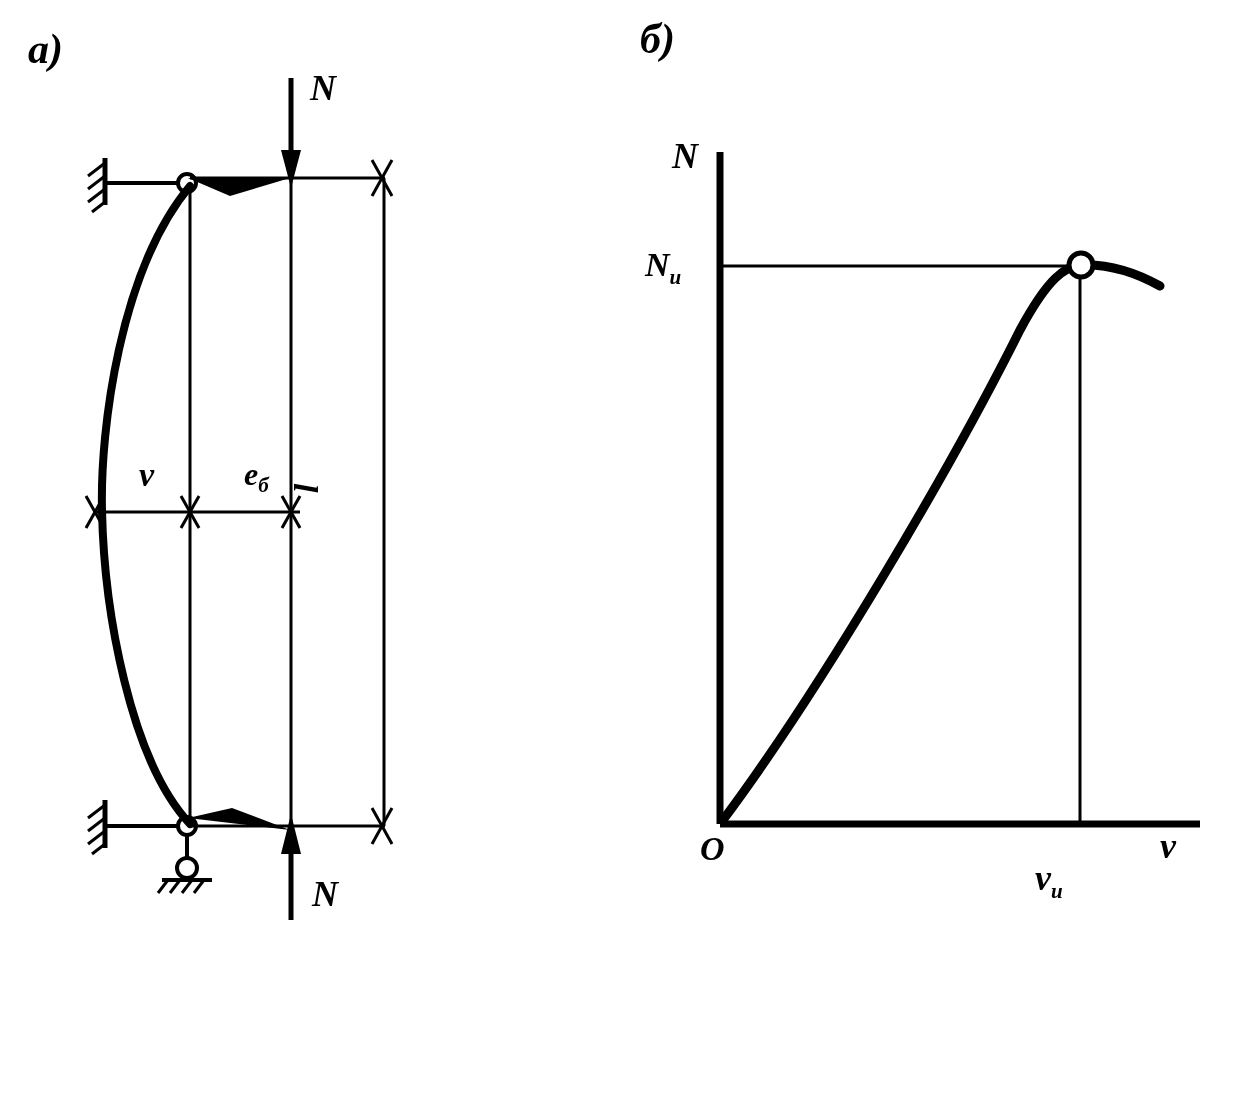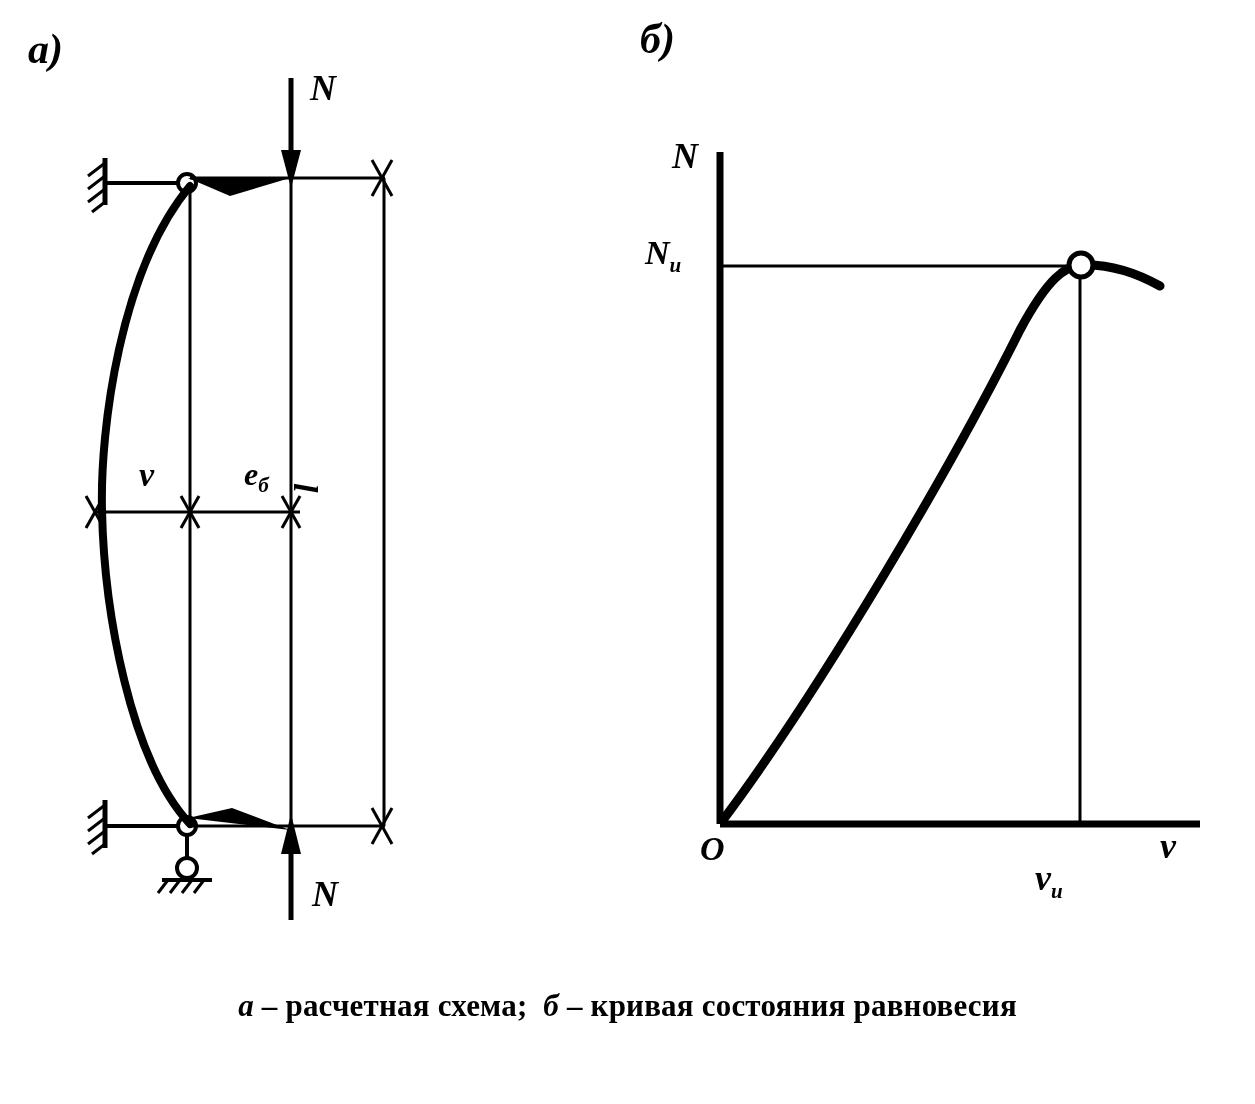--- a/index.html
+++ b/index.html
@@ -48,21 +48,21 @@
     font-style: italic;
   }
 
   #label-N-top   { left: 310px; top: 70px;  font-size: 36px; }
   #label-N-bot   { left: 312px; top: 876px; font-size: 36px; }
   #label-v-a     { left: 139px; top: 458px; font-size: 34px; }
   #label-eb      { left: 212px; top: 458px; font-size: 32px; margin-left: 32px; }
   #label-l       { left: 322px; top: 483px; font-size: 34px; transform: rotate(90deg); transform-origin: left top; }
 
   #label-N-axis  { left: 672px; top: 138px; font-size: 36px; }
-  #label-Nu      { left: 645px; top: 236px; font-size: 34px; }
+  #label-Nu      { left: 645px; top: 248px; font-size: 34px; }
   #label-O       { left: 700px; top: 832px; font-size: 34px; }
   #label-vu      { left: 1035px; top: 860px; font-size: 36px; }
   #label-v-axis  { left: 1160px; top: 828px; font-size: 36px; }
 
   #caption-block {
     position: absolute;
     left: 0;
     top: 966px;
     width: 1255px;
     text-align: center;
@@ -210,16 +210,15 @@
 
   <div class="math-label" id="label-O">O</div>
 
   <div class="math-label" id="label-vu">
     <span>v</span><span class="sub">u</span>
   </div>
 
   <div class="math-label" id="label-v-axis">v</div>
 
   <div id="caption-block">
-    <div id="caption-sub"><span class="ital">a</span><span> – расчетная схема;&nbsp;&nbsp;</span><span class="ital">б</span><span> – кривая состояния равновесия</span></div>
   </div>
 
 </div>
 
 </body></html>

